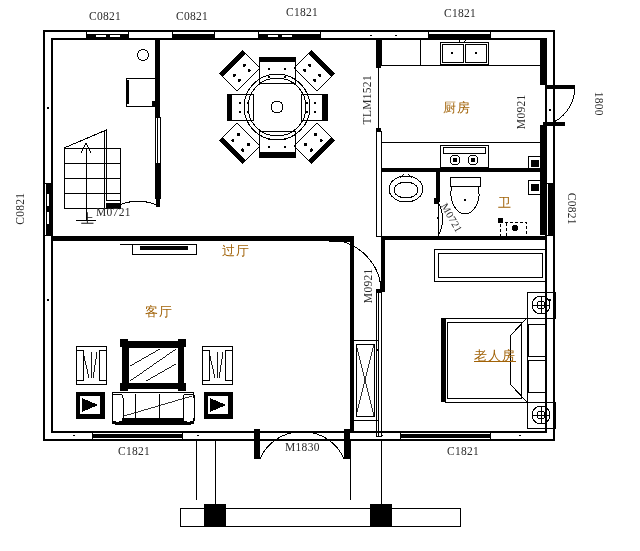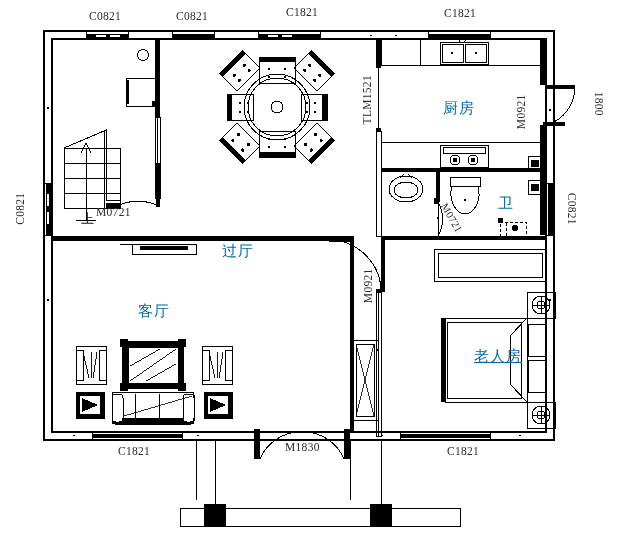--- a/index.html
+++ b/index.html
@@ -44,22 +44,22 @@
     transform-origin: 50% 50%;
     transform: rotate(90deg);
   }
   .dim-lbl.diag {
     transform-origin: 50% 50%;
     transform: rotate(60deg);
     font-size: 10.5px;
   }
   .room-lbl {
     font-family: "Liberation Serif", serif;
-    font-size: 15px;
-    color: #0369a1;
+    font-size: 13px;
+    color: #a16207;
     letter-spacing: 1px;
   }
   .stair-lbl {
     font-size: 13px;
     color: #111;
   }
   #watermark {
     position: absolute;
     left: 203px;
     top: 252px;
@@ -463,21 +463,21 @@
         <circle cx="438" cy="218" r="1"></circle>
         <circle cx="500" cy="170" r="1"></circle>
       </g>
 
     </g>
   </svg>
 
   <div class="lbl room-lbl" style="left:222px;top:200px;margin-top:44px;">过厅</div>
   <div class="lbl room-lbl" style="left:443px;top:101px;">厨房</div>
   <div class="lbl room-lbl" style="left:498px;top:196px;">卫</div>
-  <div class="lbl room-lbl" style="left:138px;top:305px;font-family:Liberation Mono, monospace;">客厅</div>
+  <div class="lbl room-lbl" style="left:145px;top:305px;">客厅</div>
   <div class="lbl room-lbl" style="left:474px;top:349px;text-decoration:underline;">老人房</div>
 
   <div class="lbl stair-lbl" style="left:81px;top:212px;">上</div>
 
   <div class="lbl dim-lbl" style="left:89px;top:11px;">C0821</div>
   <div class="lbl dim-lbl" style="left:176px;top:11px;">C0821</div>
   <div class="lbl dim-lbl" style="left:286px;top:7px;">C1821</div>
   <div class="lbl dim-lbl" style="left:444px;top:8px;">C1821</div>
 
   <div class="lbl dim-lbl" style="left:118px;top:446px;">C1821</div>

